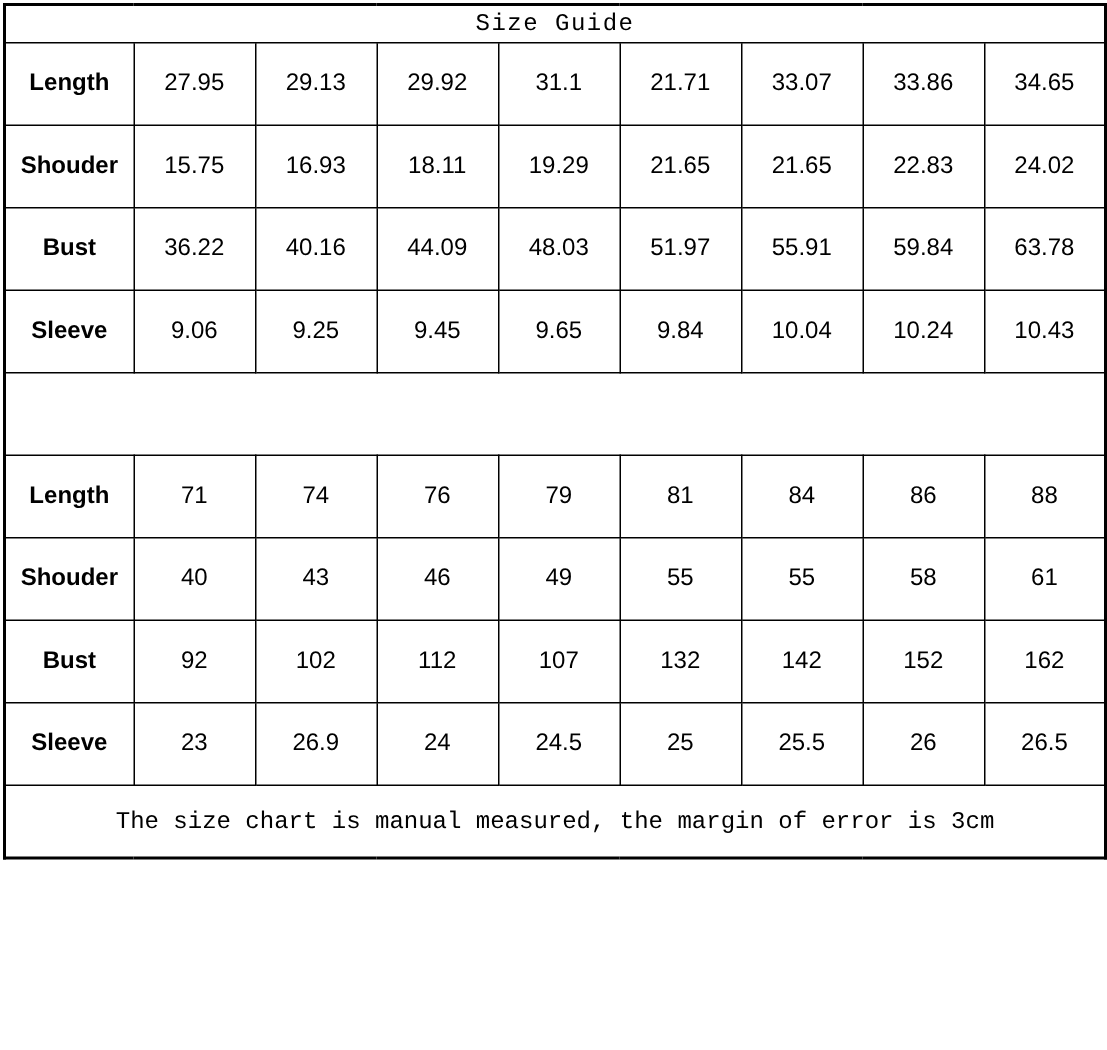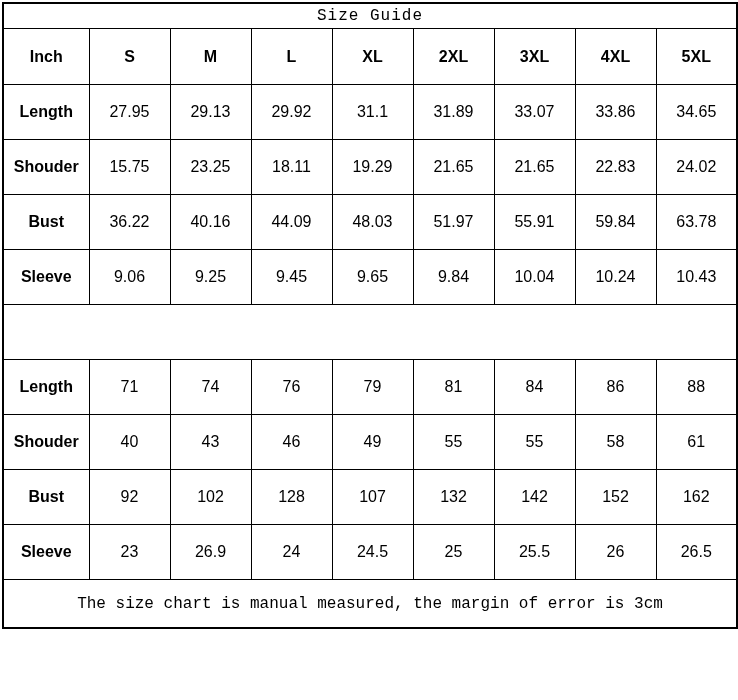--- a/index.html
+++ b/index.html
@@ -82,48 +82,37 @@
         <col style="width:81px">
         <col style="width:81px">
         <col style="width:81px">
     </colgroup>
 
     <tbody>
         <tr>
       <td colspan="9" class="title-cell">Size Guide</td>
     </tr>
 
-    <tr class="header-row">
-      <td class="unit-label">Inch</td>
-      <td>S</td>
-      <td>M</td>
-      <td>L</td>
-      <td>XL</td>
-      <td>2XL</td>
-      <td>3XL</td>
-      <td>4XL</td>
-      <td>5XL</td>
-    </tr>
 
     <tr class="data-row">
       <td class="row-label">Length</td>
       <td>27.95</td>
       <td>29.13</td>
       <td>29.92</td>
       <td>31.1</td>
-      <td>31.89</td>
+      <td>21.71</td>
       <td>33.07</td>
       <td>33.86</td>
       <td>34.65</td>
     </tr>
 
     <tr class="data-row">
       <td class="row-label">Shouder</td>
       <td>15.75</td>
-      <td>23.25</td>
+      <td>16.93</td>
       <td>18.11</td>
       <td>19.29</td>
       <td>21.65</td>
       <td>21.65</td>
       <td>22.83</td>
       <td>24.02</td>
     </tr>
 
     <tr class="data-row">
       <td class="row-label">Bust</td>
@@ -175,21 +164,21 @@
       <td>55</td>
       <td>55</td>
       <td>58</td>
       <td>61</td>
     </tr>
 
     <tr class="data-row">
       <td class="row-label">Bust</td>
       <td>92</td>
       <td>102</td>
-      <td>128</td>
+      <td>112</td>
       <td>107</td>
       <td>132</td>
       <td>142</td>
       <td>152</td>
       <td>162</td>
     </tr>
 
     <tr class="data-row">
       <td class="row-label">Sleeve</td>
       <td>23</td>

